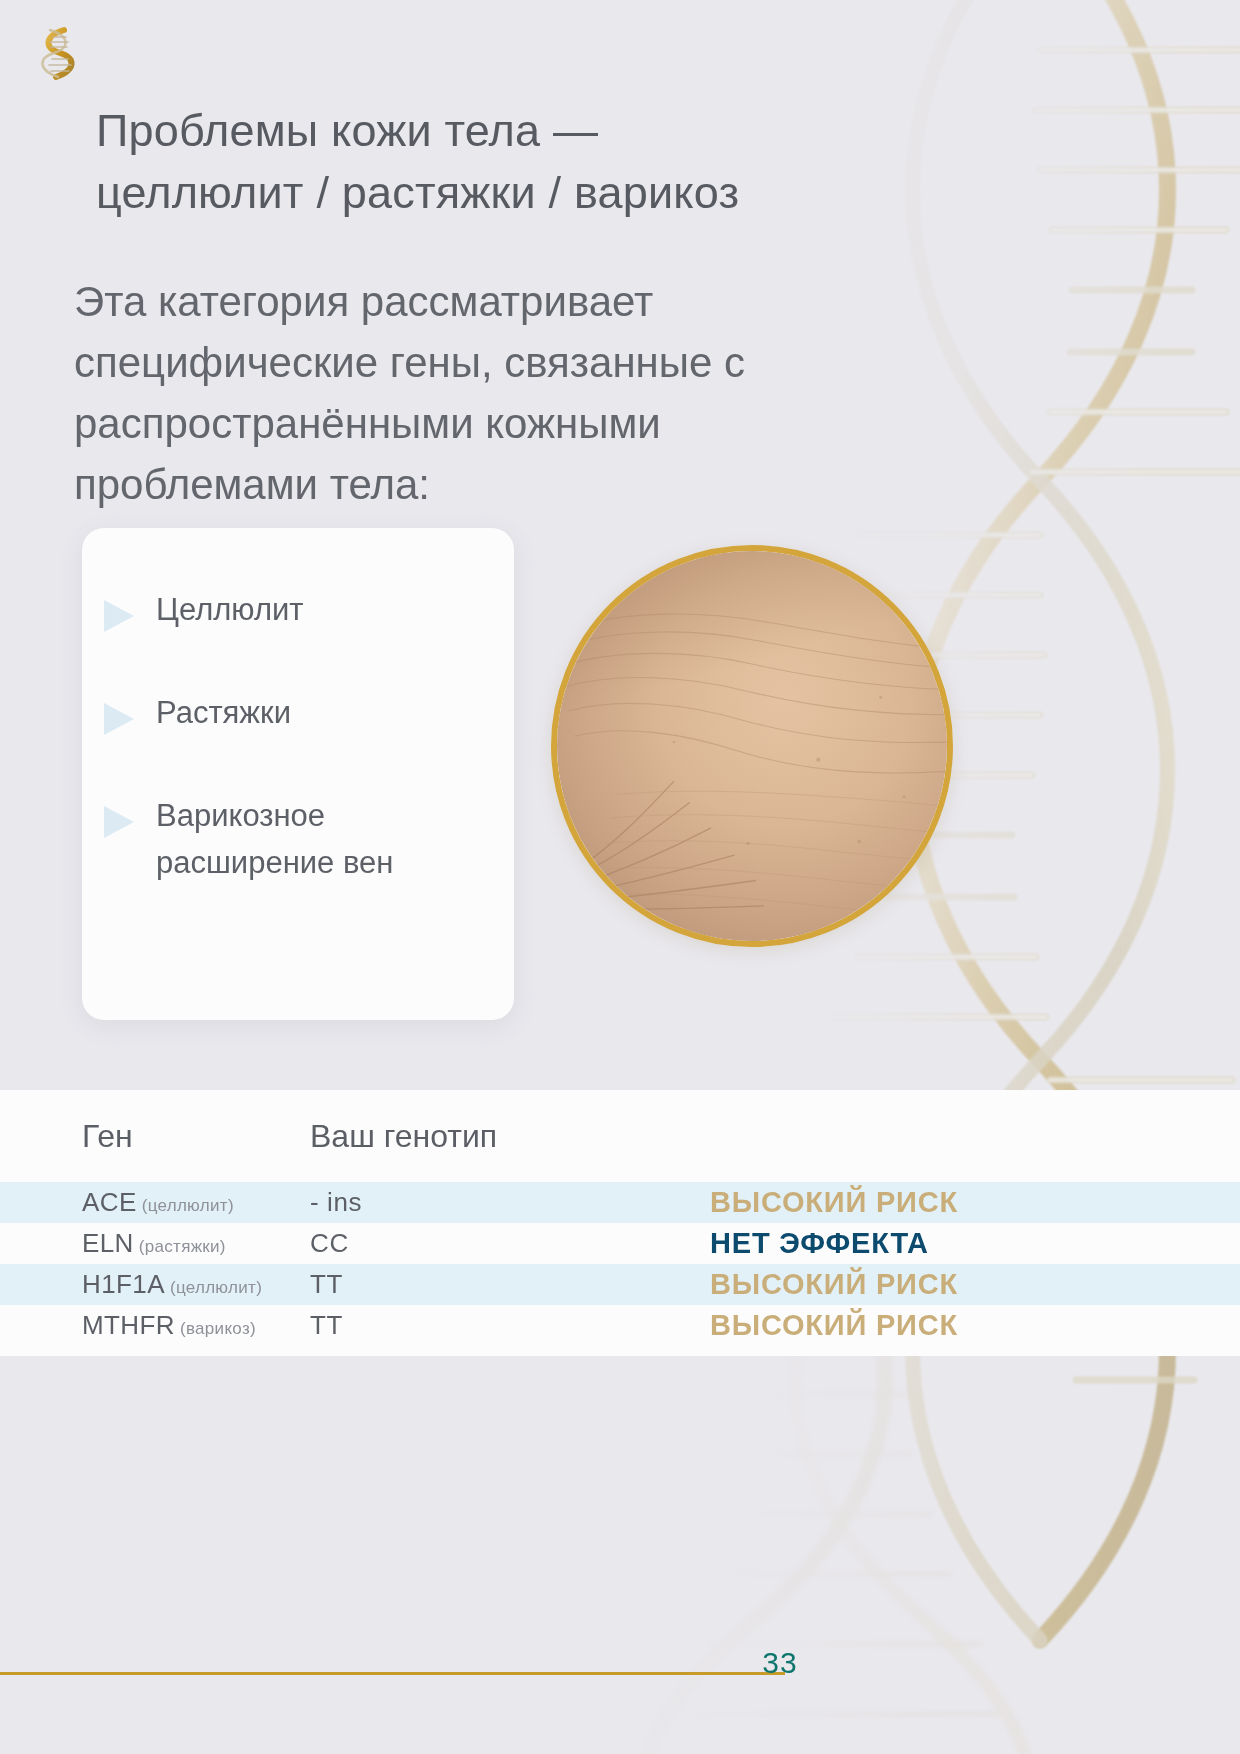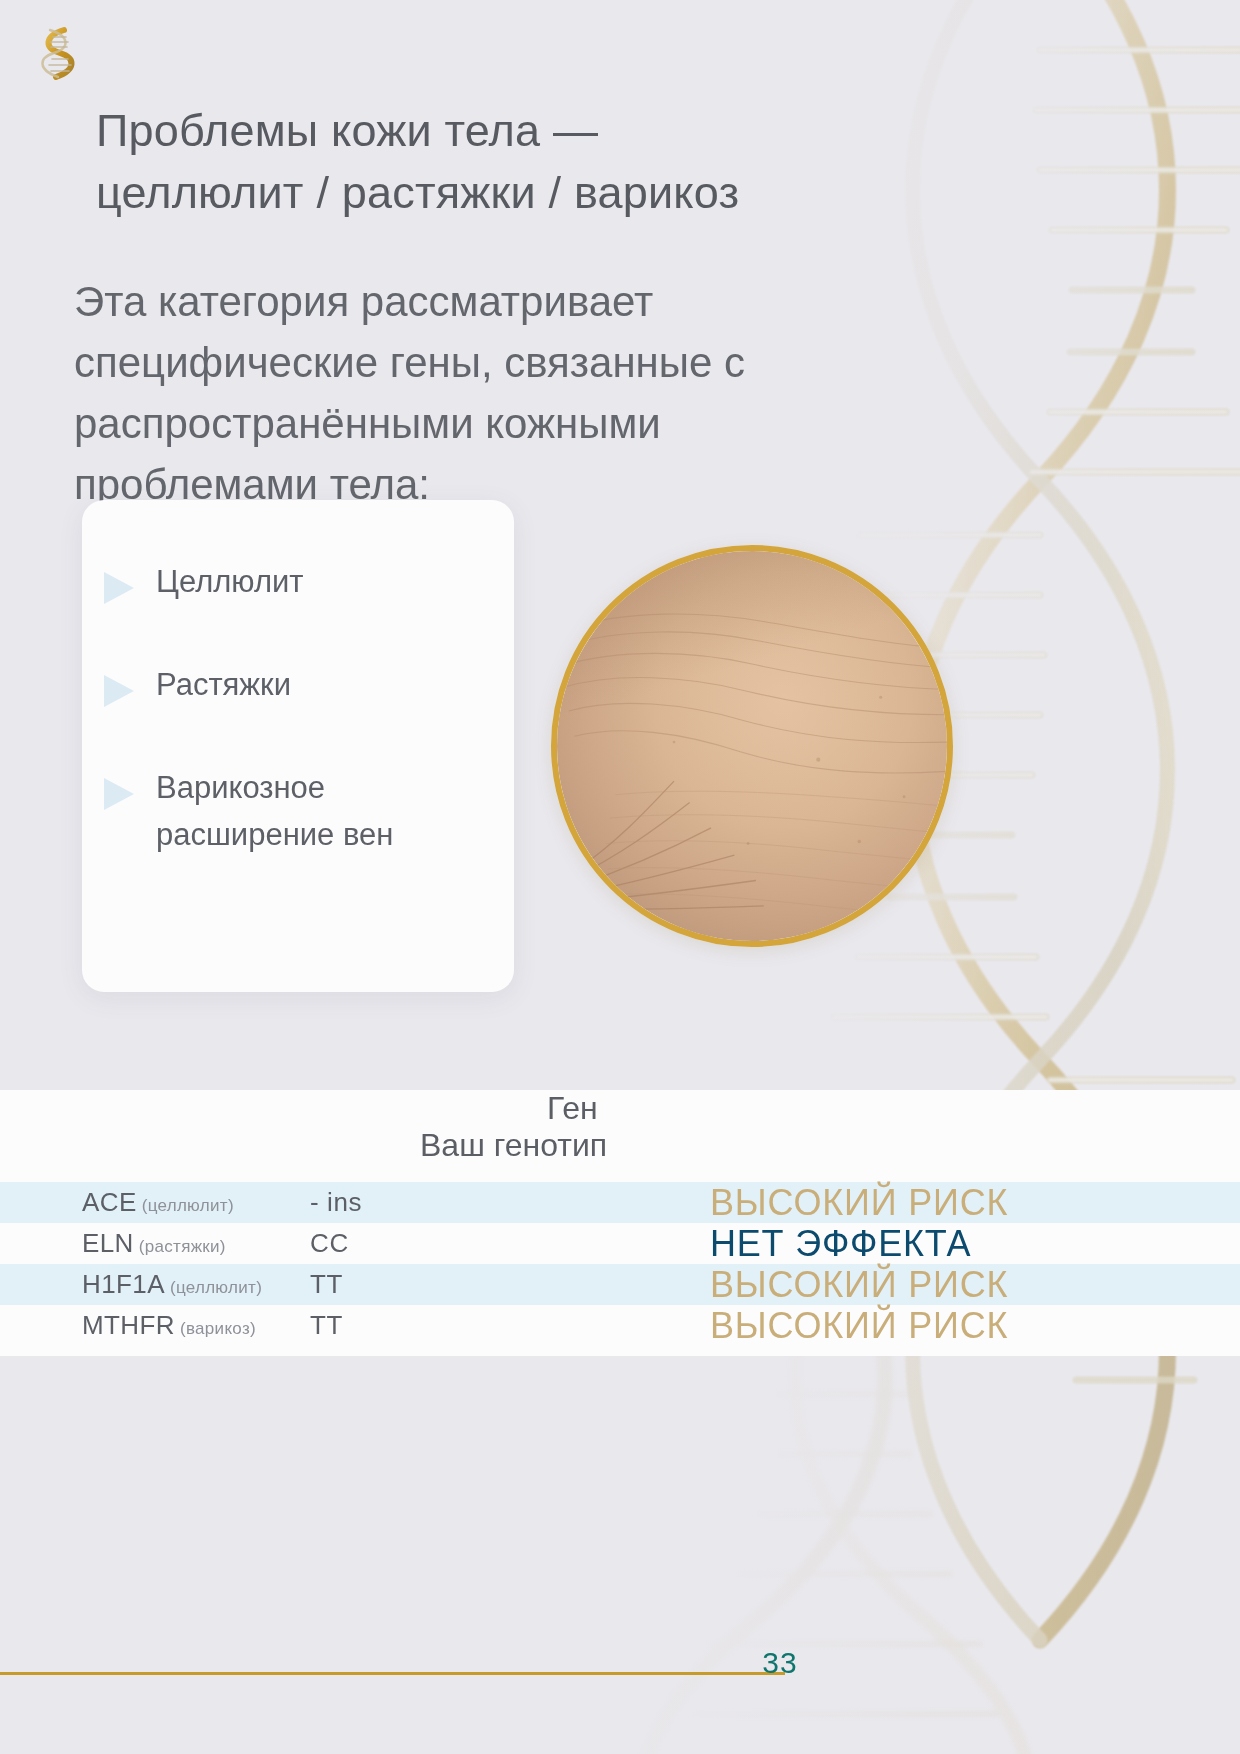--- a/index.html
+++ b/index.html
@@ -65,21 +65,21 @@
     position:absolute; left:74px; top:272px;
     width:700px;
     font-size:42px;
     font-weight:300;
     line-height:1.45;
     color:#63666c;
   }
 
   
   .card {
-    position:absolute; left:82px; top:500px;
+    position:absolute; left:82px; top:528px;
     width:432px; height:492px;
     background:#fcfcfd;
     border-radius:22px;
     box-shadow:0 6px 26px rgba(90,90,110,.09);
   }
   .bullets {
     position:absolute; left:22px; top:58px;
     width:392px;
     display:flex; flex-direction:column;
     gap:56px;
@@ -116,21 +116,20 @@
   .table-wrap {
     position:absolute; left:0; top:1090px;
     width:1240px;
     background:#fcfcfd;
     padding-bottom:10px;
   }
   .trow { display:flex; width:100%; align-items:center; }
   .thead {
     height:92px;
     background:#fcfcfd;
-    flex-direction:column;
   }
   .thead .cell {
     font-size:32px; font-weight:300; color:#5b5e64;
   }
   .tbody .trow { height:41px; }
   .tbody .trow.alt { background:#e2f0f8; }
   .tbody .trow.plain { background:#fcfcfd; }
   .cell { flex:0 0 auto; }
   .c-gene   { width:310px; padding-left:82px; }
   .c-geno   { width:400px; }
@@ -141,21 +140,21 @@
     letter-spacing:.4px;
   }
   .gene-tag {
     font-size:17px; font-weight:300; color:#8e9198;
     letter-spacing:.3px; margin-left:5px;
   }
   .geno {
     font-size:26px; font-weight:300; color:#5c5f66; letter-spacing:.6px;
   }
   .result {
-    font-size:36px; font-weight:400; letter-spacing:.8px;
+    font-size:29px; font-weight:700; letter-spacing:.8px;
   }
   .result.risk { color:#c9ae7a; }
   .result.none { color:#0c4a6e; }
 
   
   .footer-rule {
     position:absolute; left:0; top:1672px;
     width:785px; height:3px;
     background:#c79b2a;
   }

